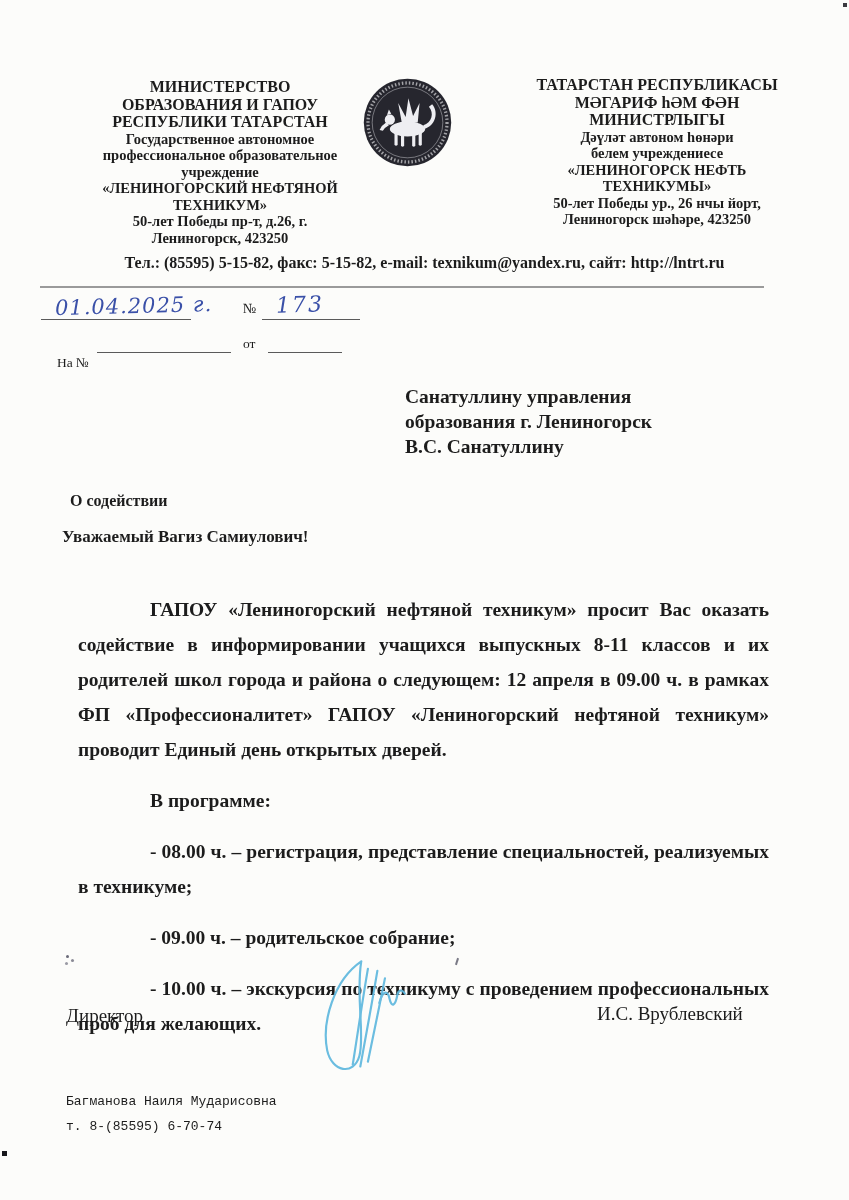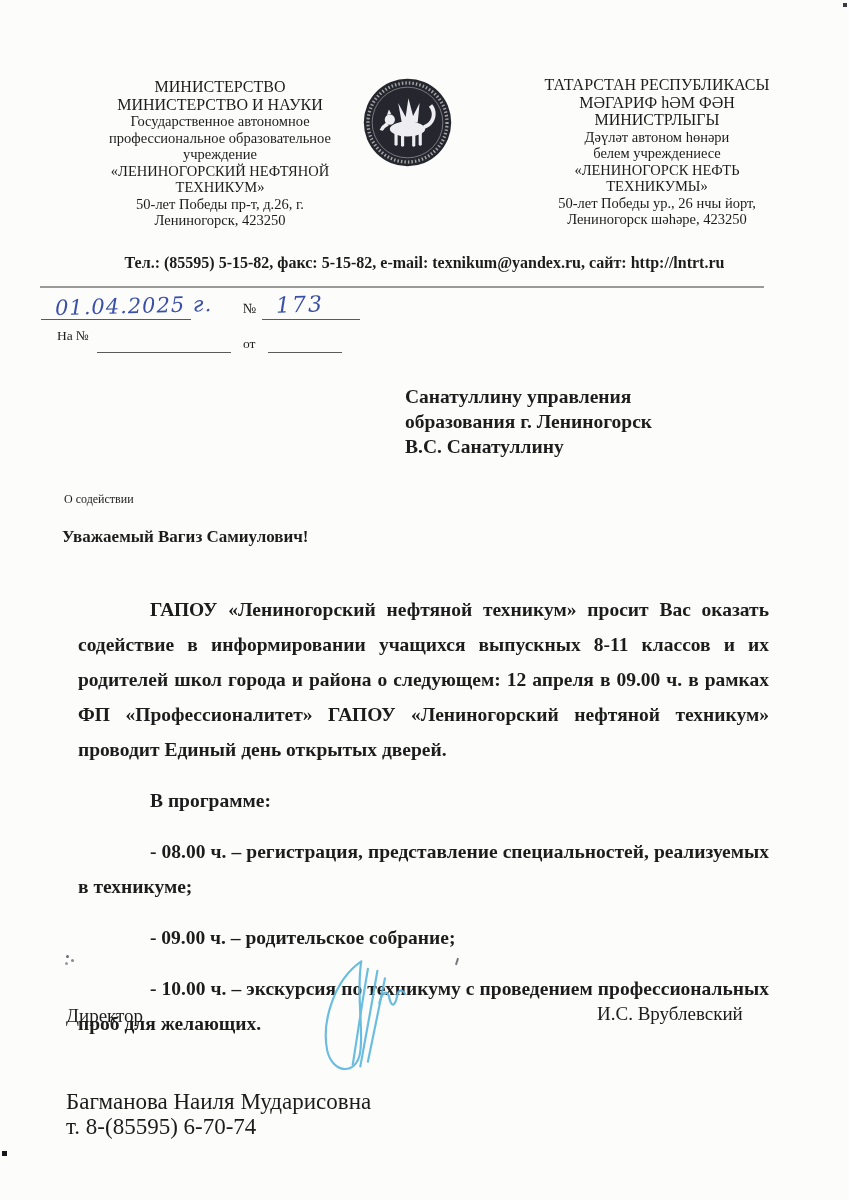--- a/index.html
+++ b/index.html
@@ -6,68 +6,69 @@
   .page{
     position:relative;
     width:849px;height:1200px;
     margin:0 auto;
     background:#fcfcfa;
     font-family:"Liberation Serif","DejaVu Serif",serif;
     color:#1c1c1c;
     overflow:hidden;
   }
   
-  .lh-block{position:absolute;text-align:center;font-weight:normal;}
+  .lh-block{position:absolute;text-align:center;font-weight:bold;}
   .lh-left{left:55px;top:78px;width:330px;}
   .lh-right{left:492px;top:76px;width:330px;}
   .lh-line-big{font-size:16px;line-height:17.5px;}
   .lh-line-small{font-size:14.5px;line-height:16.5px;}
   .emblem{position:absolute;left:361px;top:76px;width:93px;height:93px;}
   
   .tel-line{position:absolute;left:0;top:254px;width:100%;text-align:center;font-weight:bold;font-size:16px;}
   .head-rule{position:absolute;left:40px;top:286px;width:724px;border-top:2px solid #9a9a9a;}
   
   .hand{font-family:"DejaVu Serif","Liberation Serif",serif;font-style:italic;color:#3a50a8;}
   .date-hand{position:absolute;left:55px;top:294px;font-size:21px;transform:rotate(-1.5deg);letter-spacing:1px;}
   .date-underline{position:absolute;left:41px;top:319px;width:150px;border-bottom:1.5px solid #5a5a5a;}
   .num-label{position:absolute;left:243px;top:301px;font-size:14px;}
   .num-underline{position:absolute;left:262px;top:319px;width:98px;border-bottom:1.5px solid #5a5a5a;}
   .num-hand{position:absolute;left:276px;top:292px;font-size:22px;transform:rotate(-2deg);letter-spacing:2px;}
-  .na-label{position:absolute;left:57px;top:328px;font-size:13.5px;}
+  .na-label{position:absolute;left:57px;top:355px;font-size:13.5px;}
   .na-underline{position:absolute;left:97px;top:352px;width:134px;border-bottom:1.2px solid #5a5a5a;}
   .ot-label{position:absolute;left:243px;top:336px;font-size:13.5px;}
   .ot-underline{position:absolute;left:268px;top:352px;width:74px;border-bottom:1.2px solid #5a5a5a;}
   
   .addressee{position:absolute;left:405px;top:384px;font-weight:bold;font-size:19.5px;line-height:25px;}
-  .subject{position:absolute;left:64px;top:492px;font-size:12px;}
+  .subject{position:absolute;left:70px;top:492px;font-size:16px;font-weight:bold;}
   .greeting{position:absolute;left:62px;top:527px;width:723px;font-weight:bold;font-size:17px;}
   
   .body-text{position:absolute;left:62px;top:576px;width:723px;font-size:19.5px;line-height:35px;text-align:justify;}
   .body-text p{margin:16px;text-indent:72px;font-weight:bold;}
   
   .sign-title{position:absolute;left:66px;top:1005px;font-size:19px;text-align:right;}
   .sign-name{position:absolute;left:597px;top:1003px;font-size:19px;}
   .signature{position:absolute;left:316px;top:950px;width:100px;height:142px;}
   
-  .executor{position:absolute;left:66px;top:1089px;font-size:23px;line-height:25px;}
+  .executor{position:absolute;left:66px;top:1089px;font-size:13px;line-height:25px;font-family:Liberation Mono, monospace;}
   
   .pen-mark{position:absolute;left:66px;top:955px;width:3px;height:3px;background:#6a6a78;border-radius:50%;
             box-shadow:5px 4px 0 #8a8a96,-1px 7px 0 #9a9aa4;}
   .pen-tick{position:absolute;left:456px;top:958px;width:2px;height:7px;background:#7a7a86;transform:rotate(18deg);}
   .dot-bl{position:absolute;left:2px;top:1151px;width:5px;height:5px;background:#17171b;}
   .dot-tr{position:absolute;left:843px;top:3px;width:4px;height:4px;background:#3a3a40;}
 </style>
 </head>
 <body>
 
 <div class="page">
 
   <div class="lh-block lh-left">
     <div class="lh-line-big">МИНИСТЕРСТВО</div>
-    <div class="lh-line-big">МИНИСТЕРСТВО И НАУКИ</div>
+    <div class="lh-line-big">ОБРАЗОВАНИЯ И ГАПОУ</div>
+    <div class="lh-line-big">РЕСПУБЛИКИ ТАТАРСТАН</div>
     <div class="lh-line-small">Государственное автономное</div>
     <div class="lh-line-small">профессиональное образовательное</div>
     <div class="lh-line-small">учреждение</div>
     <div class="lh-line-small">«ЛЕНИНОГОРСКИЙ НЕФТЯНОЙ</div>
     <div class="lh-line-small">ТЕХНИКУМ»</div>
     <div class="lh-line-small">50-лет Победы пр-т, д.26, г.</div>
     <div class="lh-line-small">Лениногорск, 423250</div>
   </div>
 
   <div class="emblem">

